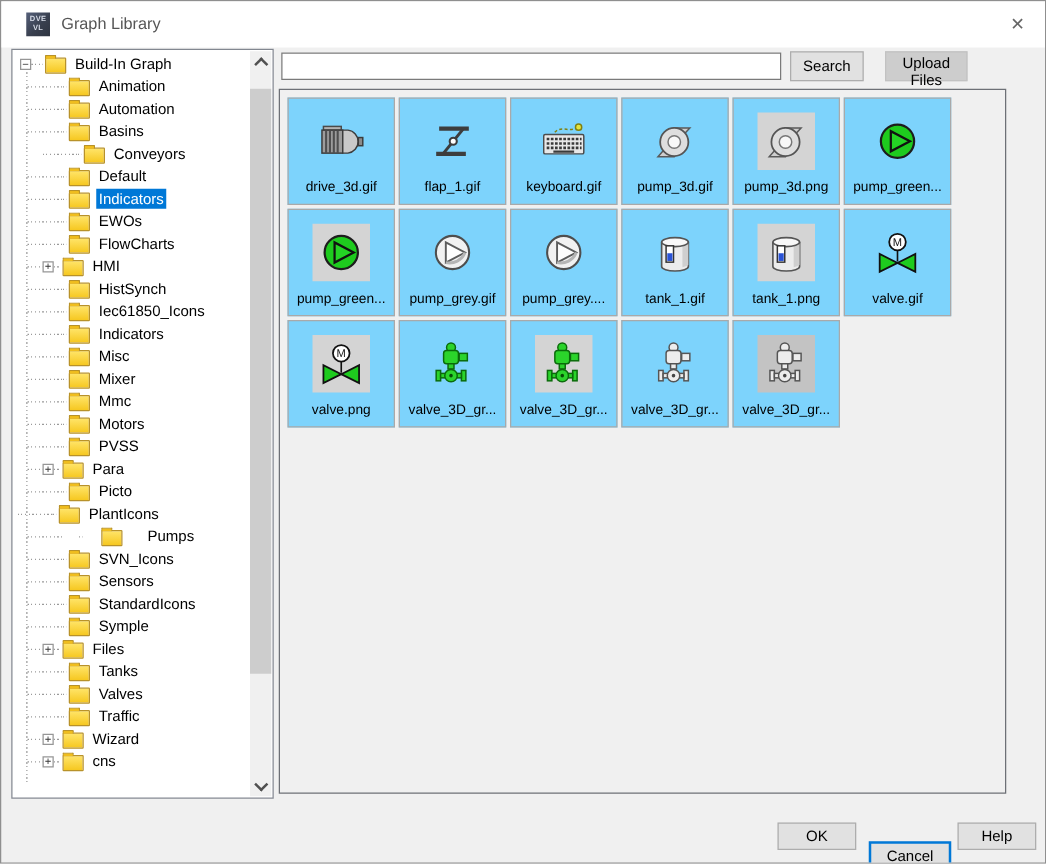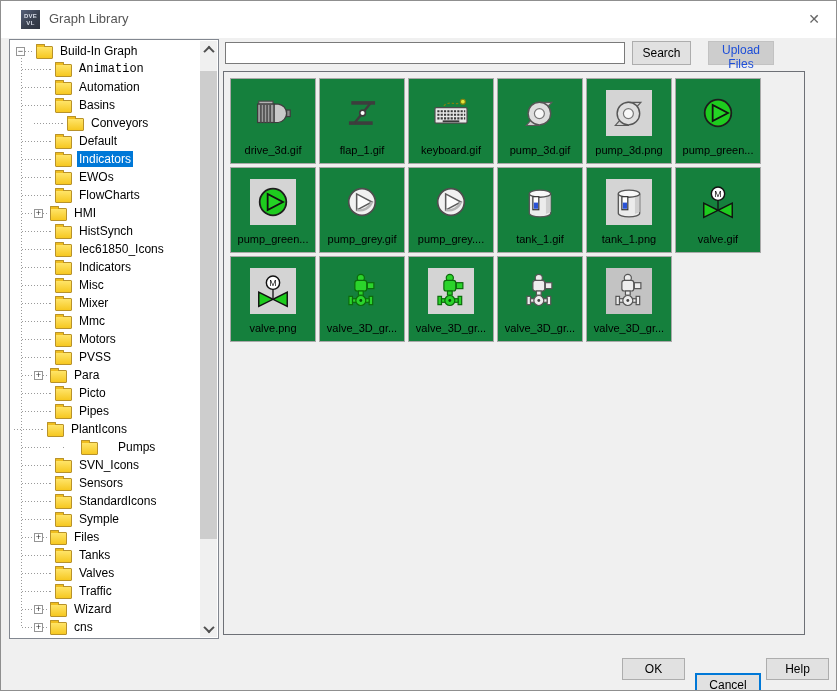--- a/index.html
+++ b/index.html
@@ -25,24 +25,24 @@
   .arr{position:absolute;left:0;width:17px;height:17px;display:flex;align-items:center;justify-content:center;}
   .arr.up{top:0;} .arr.down{bottom:0;}
   .chev{width:6px;height:6px;border-left:2px solid #505050;border-top:2px solid #505050;}
   .chev.u{transform:rotate(45deg) translate(1px,1px);}
   .chev.d{transform:rotate(225deg) translate(1px,1px);}
   .thumb{position:absolute;left:0;top:30px;width:17px;height:468px;background:#cdcdcd;}
   
   .searchinput{position:absolute;left:224px;top:41px;width:400px;height:22px;border:1px solid #7a7a7a;background:#fff;box-sizing:border-box;font-size:12px;padding:0 4px;outline:none;}
   .btn{background:#e1e1e1;border:1px solid #adadad;font-size:12px;color:#000;font-family:"Liberation Sans",sans-serif;box-sizing:border-box;cursor:pointer;}
   .searchbtn{position:absolute;left:631px;top:40px;width:59px;height:24px;}
-  .uploadbtn{position:absolute;left:707px;top:40px;width:66px;height:24px;background:#cdcdcd;border:1px solid #c2c2c2;color:#1d4ed8;cursor:default;}
+  .uploadbtn{position:absolute;left:707px;top:40px;width:66px;height:24px;background:#cdcdcd;border:1px solid #c2c2c2;color:#000000;cursor:default;}
   
   .tilespanel{position:absolute;left:222px;top:70px;width:582px;height:564px;background:#f0f0f0;border:1px solid #6d7076;box-sizing:border-box;padding:6px;display:flex;flex-wrap:wrap;gap:3px;align-content:flex-start;}
-  .tile{width:86px;height:86px;background:#15803d;border:1px solid #a9a9a9;box-sizing:border-box;position:relative;display:flex;align-items:flex-start;justify-content:center;cursor:pointer;}
+  .tile{width:86px;height:86px;background:#7dd3fc;border:1px solid #a9a9a9;box-sizing:border-box;position:relative;display:flex;align-items:flex-start;justify-content:center;cursor:pointer;}
   .iconwrap{margin-top:11px;width:46px;height:46px;display:flex;align-items:center;justify-content:center;}
   .iconwrap.pngbg{background:#d4d4d4;}
   .iconwrap.pngbg.darker{background:#c3c3c3;}
   .ticon{width:38px;height:38px;}
   .tilelabel{position:absolute;left:0;bottom:7px;width:100%;text-align:center;font-size:11px;color:#000;overflow:hidden;white-space:nowrap;}
   
   .okbtn{position:absolute;left:621px;top:657px;width:63px;height:22px;}
   .cancelbtn{position:absolute;left:694px;top:656px;width:66px;height:24px;border:2px solid #0078d7;margin-top:16px;}
   .helpbtn{position:absolute;left:765px;top:657px;width:63px;height:22px;}
   svg.defs{position:absolute;width:0;height:0;}
@@ -143,21 +143,21 @@
     <div class="treelines"></div>
     <div class="tree" id="tree">
   <div class="trow" style="padding-left: 6px;">
     <span class="dots d1" style="width: 0px;"></span>
     <span class="exp">−</span>
     <span class="dots d2" style="width: 9px;"></span>
     <span class="folder"></span>
     <span class="tlabel">Build-In Graph</span>
   </div>
 
-  <div class="trow" style="padding-left: 12px; font-family: Liberation Mono, monospace;">
+  <div class="trow" style="padding-left: 12px;">
     <span class="dots d1" style="width: 28px;"></span>
 
     <span class="dots d2" style="width: 3px;"></span>
     <span class="folder"></span>
     <span class="tlabel">Animation</span>
   </div>
 
   <div class="trow" style="padding-left: 12px;">
     <span class="dots d1" style="width: 28px;"></span>
 
@@ -295,27 +295,20 @@
   </div>
 
   <div class="trow" style="padding-left: 12px;">
     <span class="dots d1" style="width: 28px;"></span>
 
     <span class="dots d2" style="width: 3px;"></span>
     <span class="folder"></span>
     <span class="tlabel">Picto</span>
   </div>
 
-  <div class="trow" style="padding-left: 12px;">
-    <span class="dots d1" style="width: 28px;"></span>
-
-    <span class="dots d2" style="width: 3px;"></span>
-    <span class="folder"></span>
-    <span class="tlabel">Pipes</span>
-  </div>
 
   <div class="trow" style="padding-left: 4px;">
     <span class="dots d1" style="width: 28px;"></span>
 
     <span class="dots d2" style="width: 3px;"></span>
     <span class="folder"></span>
     <span class="tlabel">PlantIcons</span>
   </div>
 
   <div class="trow" style="padding-left: 12px; gap: 13px;">

